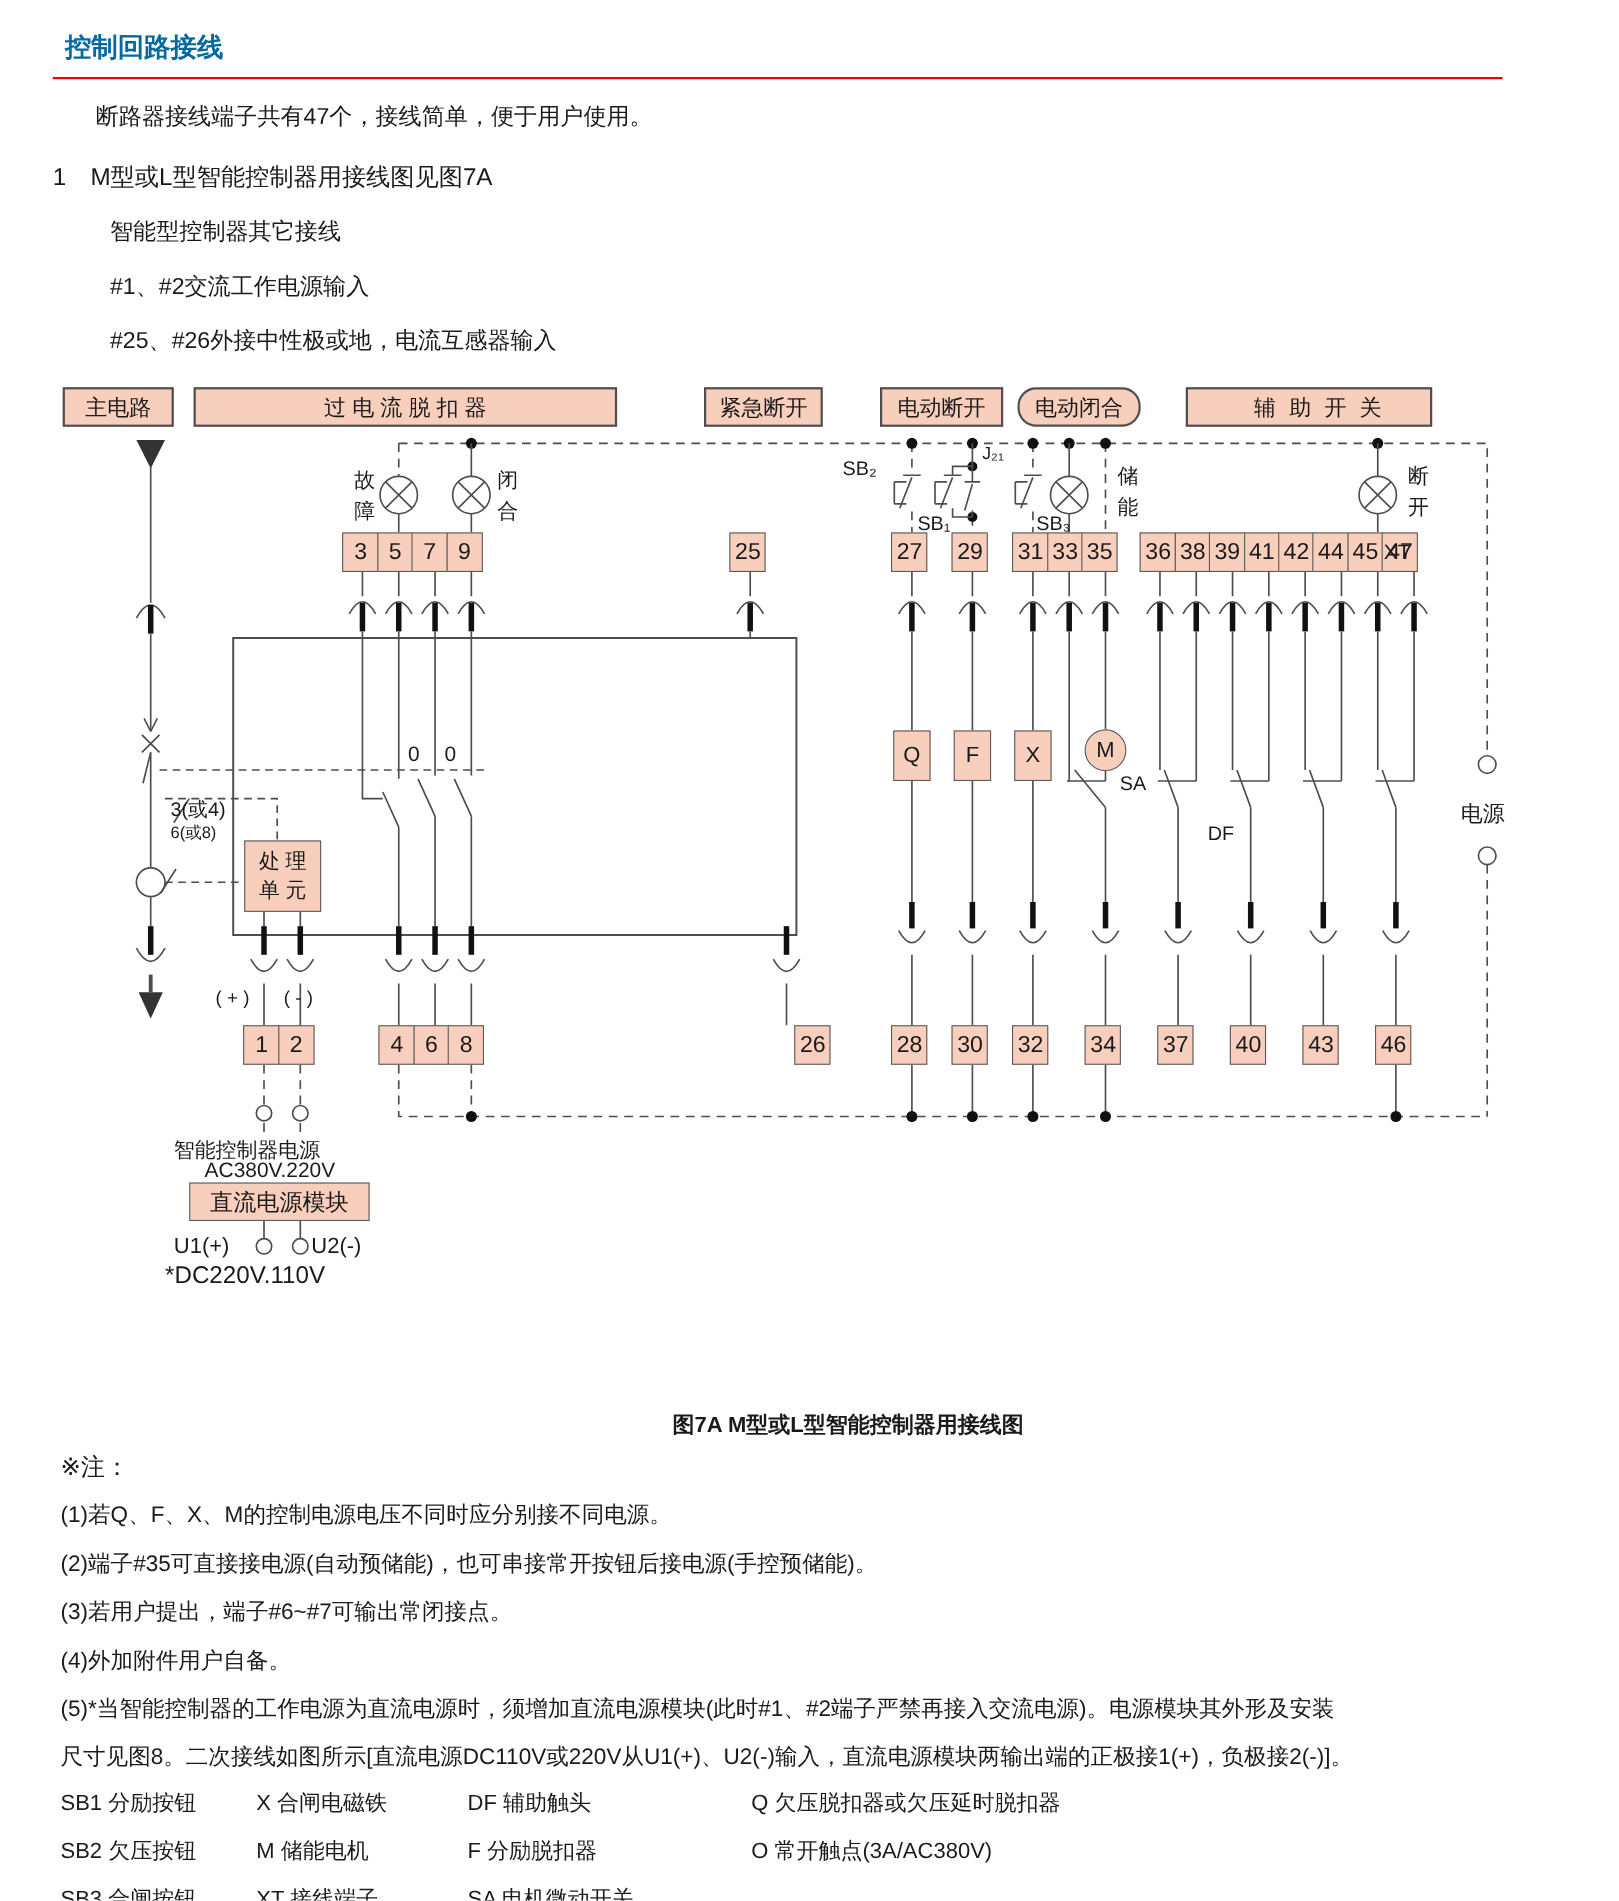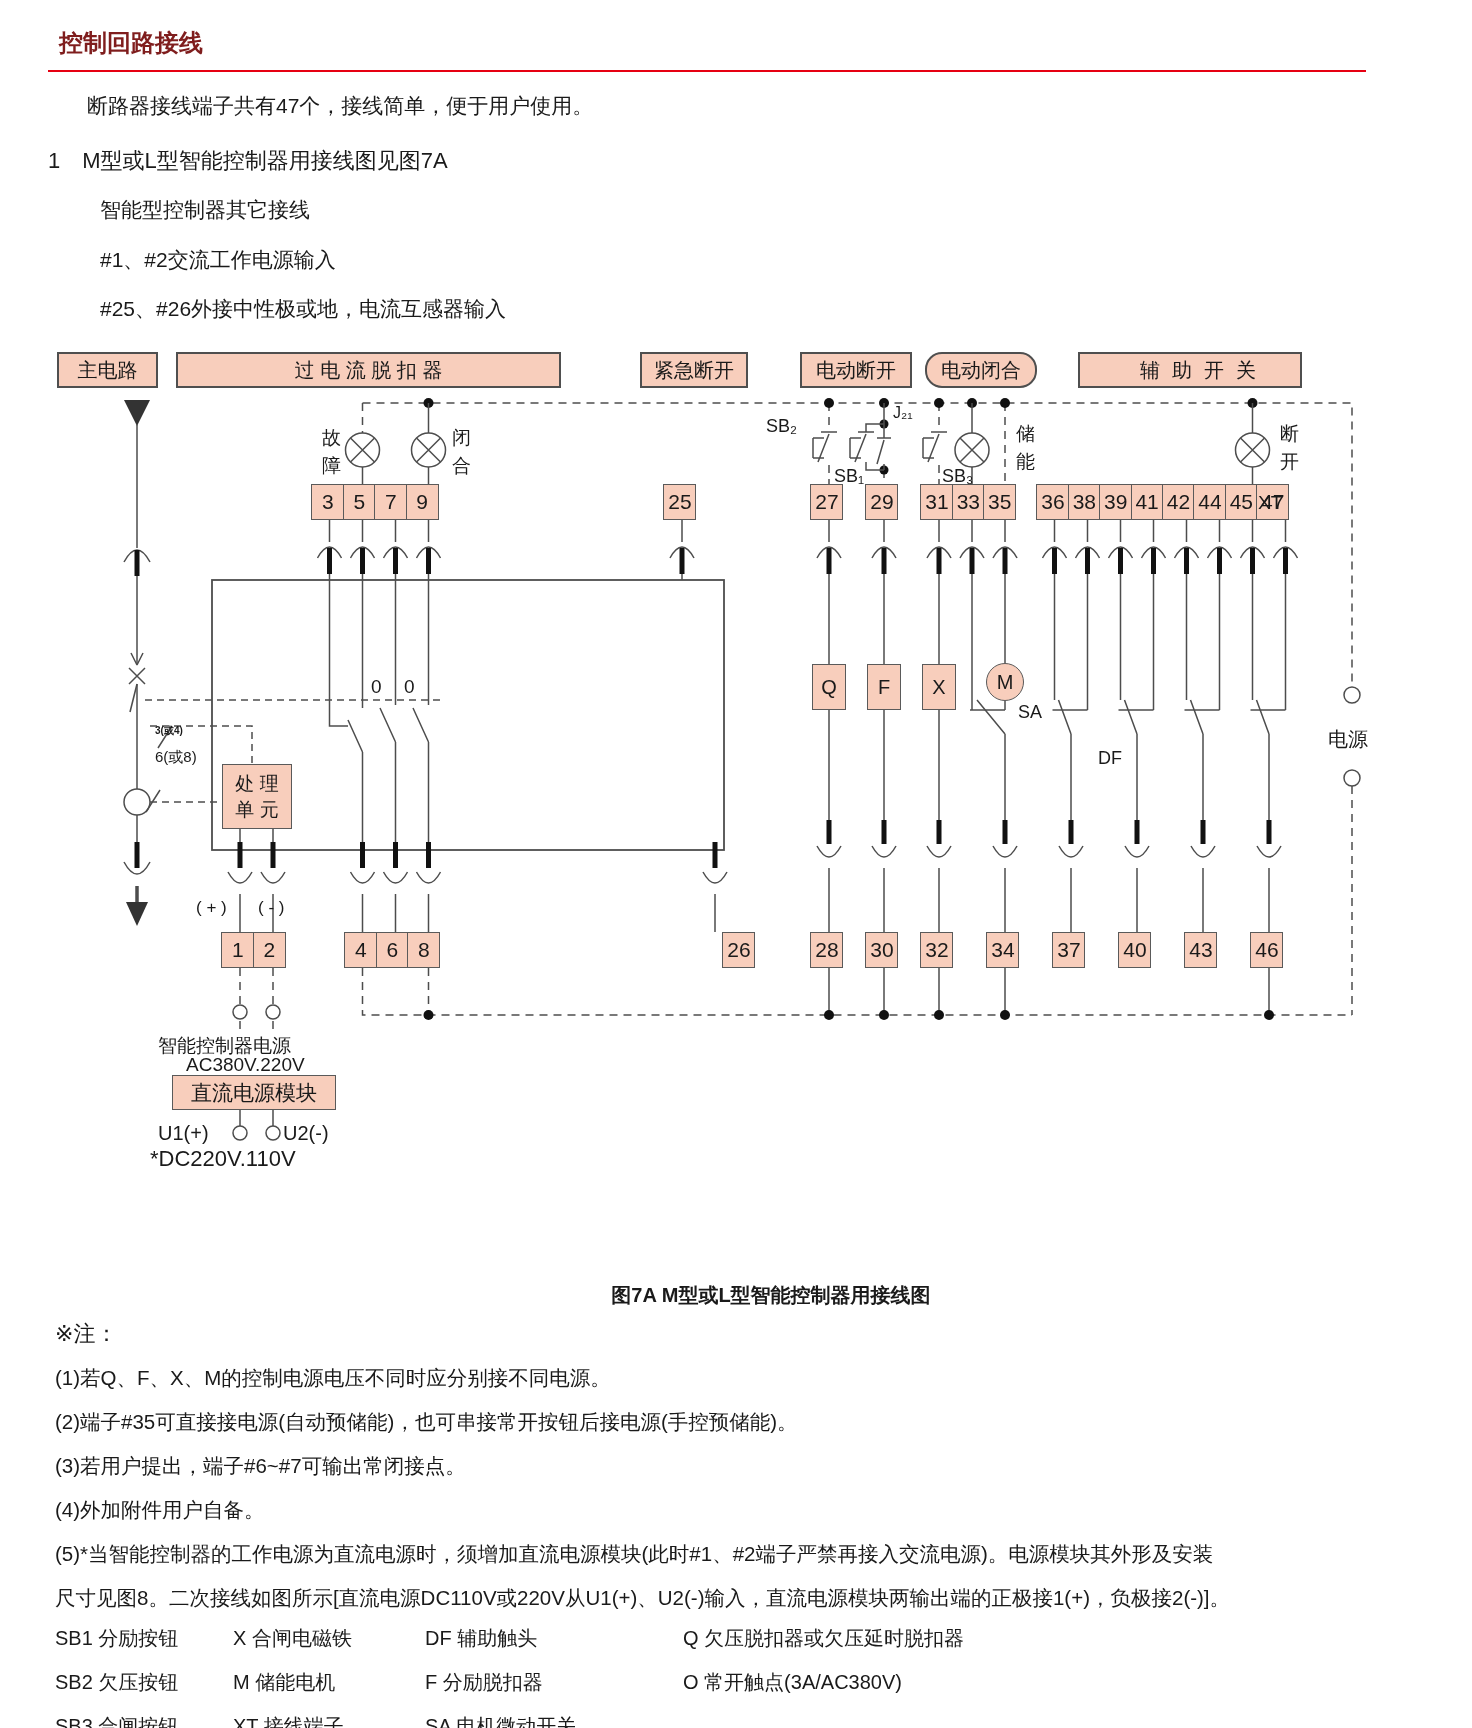--- a/index.html
+++ b/index.html
@@ -1,20 +1,20 @@
 <!DOCTYPE html>
 <html><head>
 <meta charset="utf-8">
 <style>
   html,body{margin:0;padding:0;background:#fff;}
   .page{position:relative;width:1472px;height:1728px;background:#ffffff;
         font-family:"Liberation Sans","DejaVu Sans",sans-serif;color:#1a1a1a;overflow:hidden;}
   .abs{position:absolute;}
   svg.wires{position:absolute;left:0;top:0;pointer-events:none;}
-  .title{font-size:24px;font-weight:bold;color:#7f1d1d;}
+  .title{font-size:24px;font-weight:bold;color:#0369a1;}
   .redline{position:absolute;height:2px;background:#e60012;}
   .txt{font-size:21px;white-space:nowrap;}
   .hbox{position:absolute;height:36px;background:#f8cebc;border:2px solid #4f4f4f;
         display:flex;align-items:center;justify-content:center;font-size:20px;box-sizing:border-box;white-space:nowrap;}
   .tstrip{position:absolute;display:flex;}
   .tcell{width:33px;height:36px;background:#f8cebc;border:1.6px solid #5a5a5a;margin-left:-1.6px;
          display:flex;align-items:center;justify-content:center;font-size:21px;box-sizing:border-box;}
   .comp{position:absolute;background:#f8cebc;border:1.6px solid #5a5a5a;display:flex;align-items:center;
         justify-content:center;font-size:20px;box-sizing:border-box;}
   .lbl{position:absolute;font-size:18px;white-space:nowrap;}
@@ -362,21 +362,21 @@
   <div class="lbl" style="left:766px;top:416px;">SB₂</div>
   <div class="lbl" style="left:893px;top:404px;font-size:16px;">J₂₁</div>
   <div class="lbl" style="left:834px;top:466px;">SB₁</div>
   <div class="lbl" style="left:942px;top:466px;">SB₃</div>
   <div class="lbl" style="left:1018px;top:702px;">SA</div>
   <div class="lbl" style="left:1098px;top:748px;">DF</div>
   <div class="lbl" style="left:1326px;top:726px;font-size:20px;background:#fff;padding:0 2px;">电源</div>
 
   <div class="lbl" style="left:371px;top:676px;font-size:19px;">0</div>
   <div class="lbl" style="left:404px;top:676px;font-size:19px;">0</div>
-  <div class="lbl" style="left:155px;top:724px;font-size:10px;font-weight:bold;">3(或4)</div>
+  <div class="lbl" style="left:155px;top:724px;font-size:18px;">3(或4)</div>
   <div class="lbl" style="left:155px;top:748px;font-size:15px;">6(或8)</div>
   <div class="lbl" style="left:196px;top:898px;font-size:17px;">( + )</div>
   <div class="lbl" style="left:258px;top:898px;font-size:17px;">( - )</div>
 
   <div class="lbl" style="left:158px;top:1033px;font-size:19px;">智能控制器电源</div>
   <div class="lbl" style="left:186px;top:1054px;font-size:19px;">AC380V.220V</div>
   <div class="lbl" style="left:158px;top:1122px;font-size:20px;">U1(+)</div>
   <div class="lbl" style="left:283px;top:1122px;font-size:20px;">U2(-)</div>
   <div class="lbl" style="left:150px;top:1146px;font-size:22px;">*DC220V.110V</div>
 

